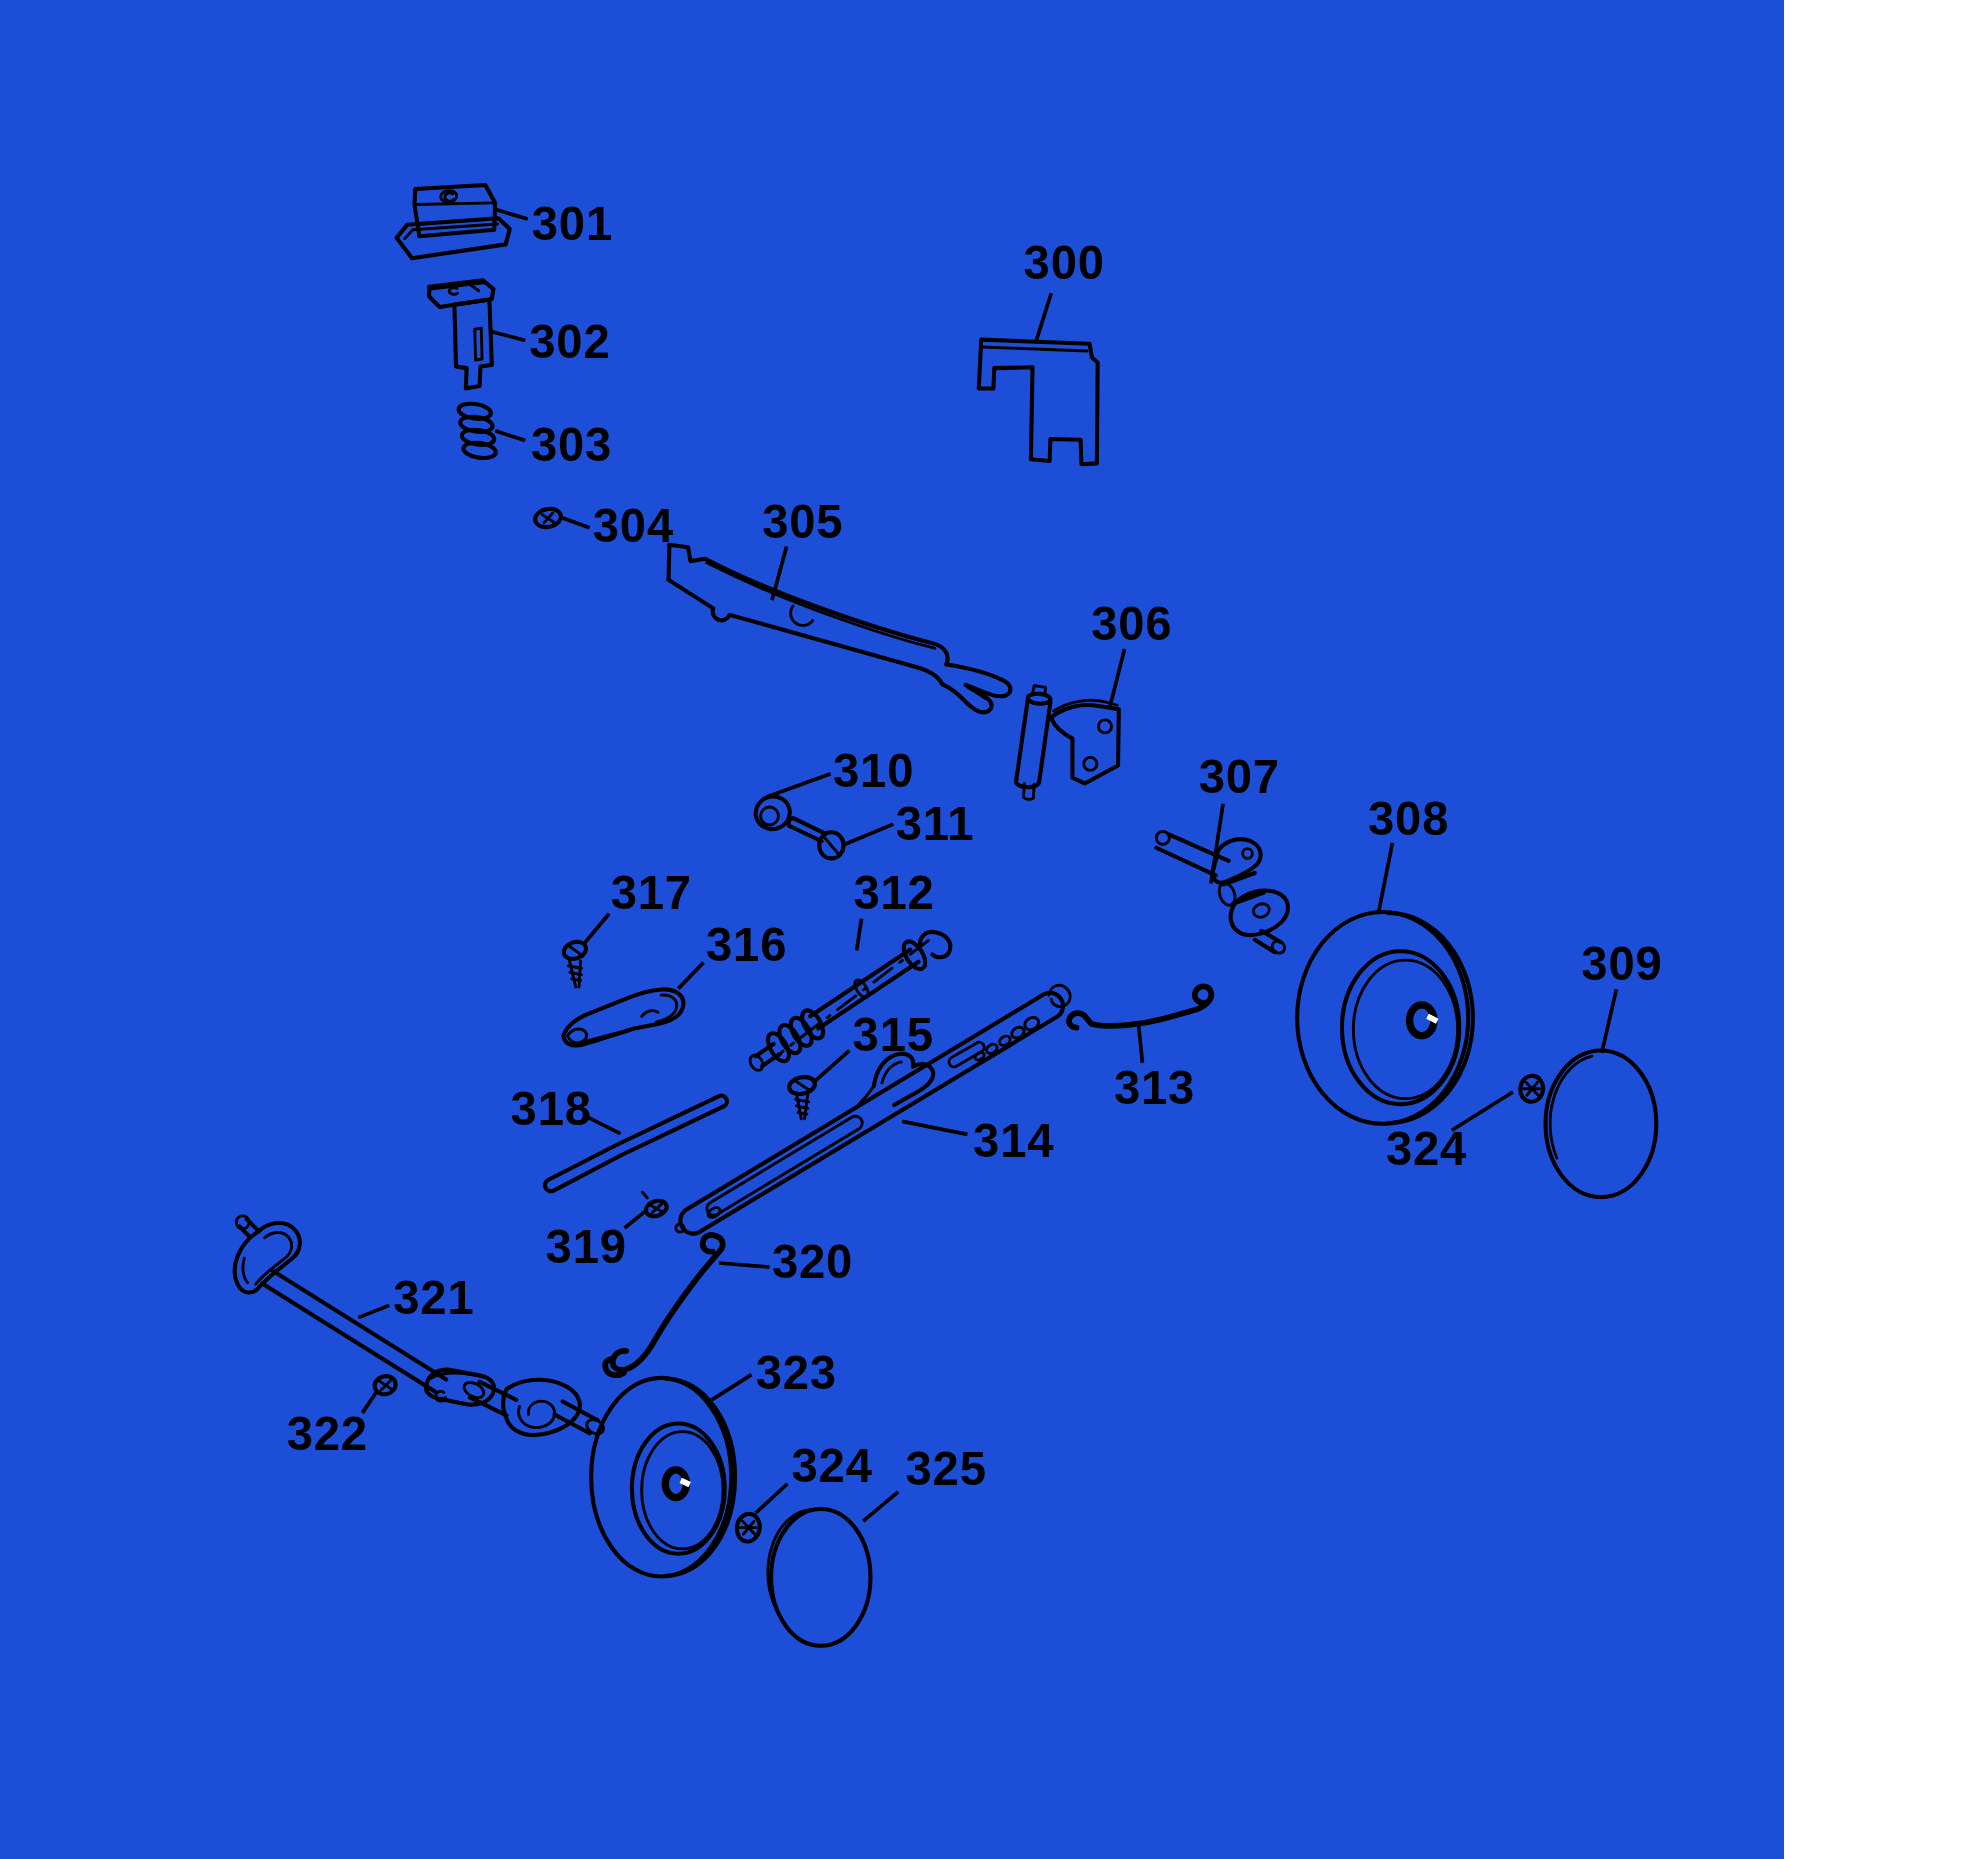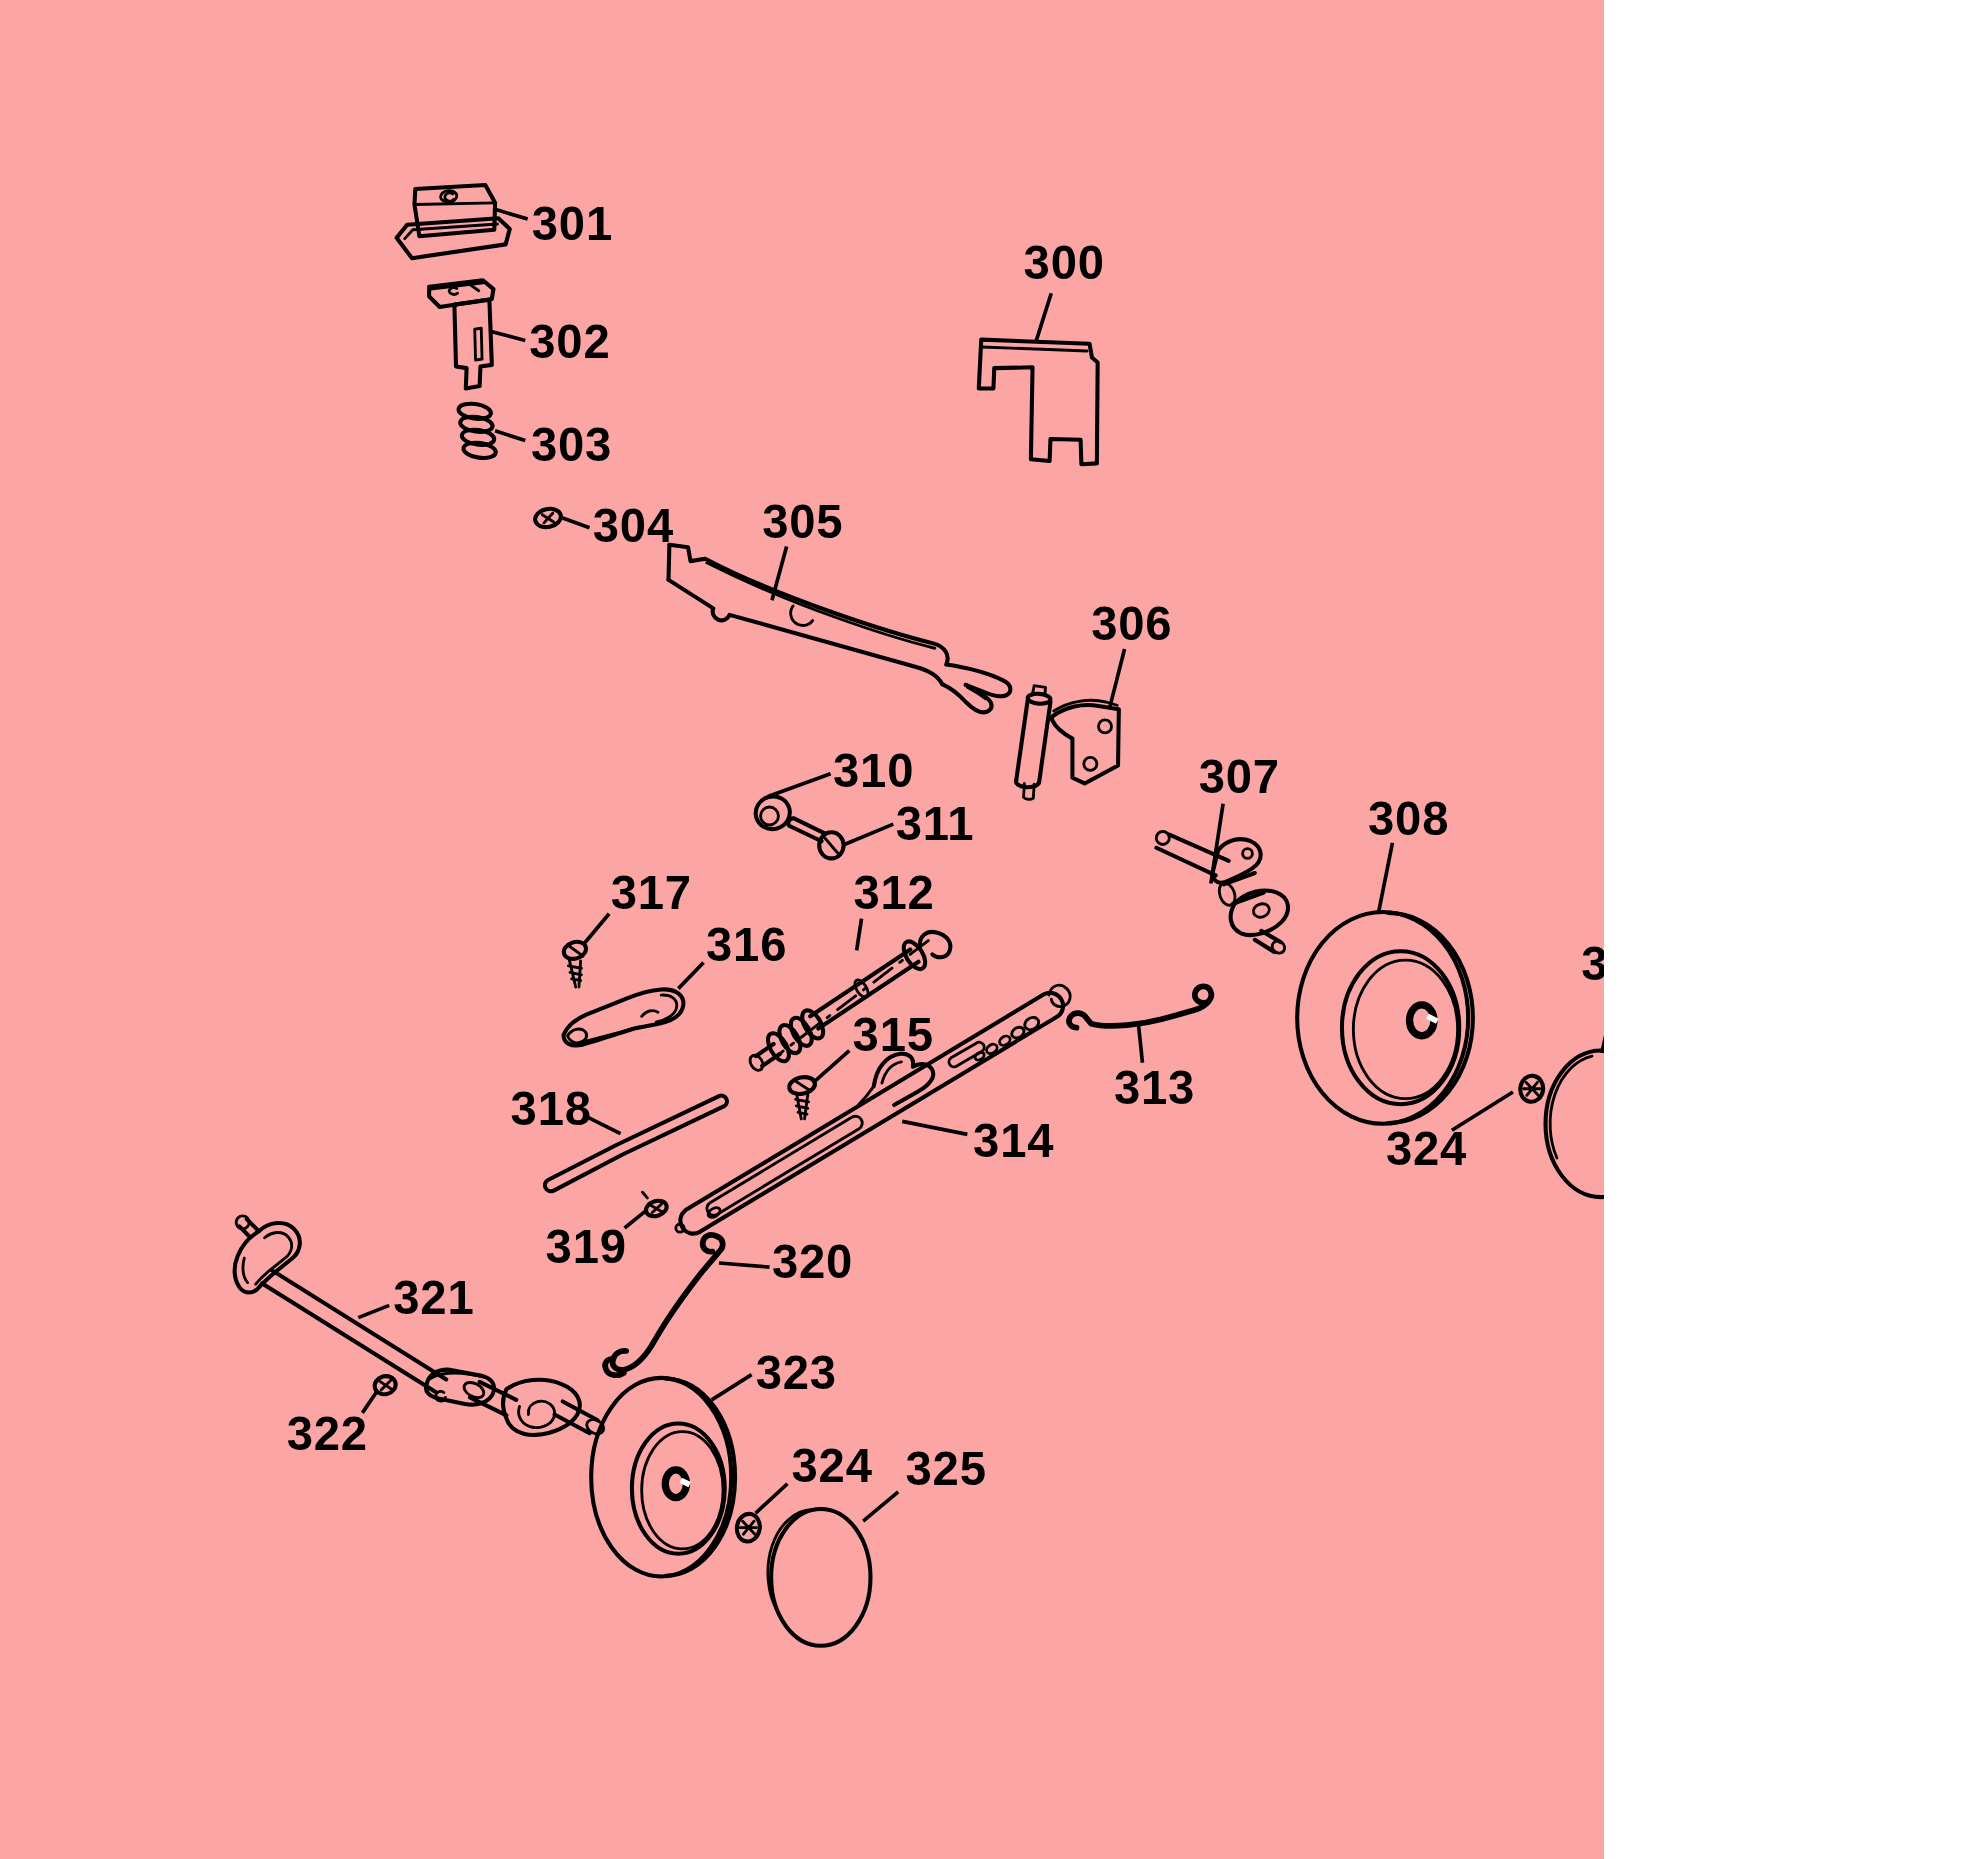--- a/index.html
+++ b/index.html
@@ -1,16 +1,16 @@
 <!DOCTYPE html>
 <html style="font-size:13px"><head>
 <meta charset="utf-8">
 <style>
   html,body{margin:0;padding:0;background:#fff;}
-  .stage{position:relative;width:1604px;height:1860px;background:#fca5a5;overflow:hidden;}
+  .stage{position:relative;width:1784px;height:1860px;background:#1d4ed8;overflow:hidden;}
   svg{display:block;}
   .ln{stroke:#000;fill:none;stroke-width:5;stroke-linecap:round;stroke-linejoin:round;}
   .thin{stroke-width:3.5;}
   .wire{stroke-width:7;}
   .leader{stroke:#000;stroke-width:4.5;}
   .lbl{font-family:"Liberation Sans",sans-serif;font-weight:700;font-size:58px;fill:#000;letter-spacing:1px;}
 </style>
 </head>
 <body>
 

